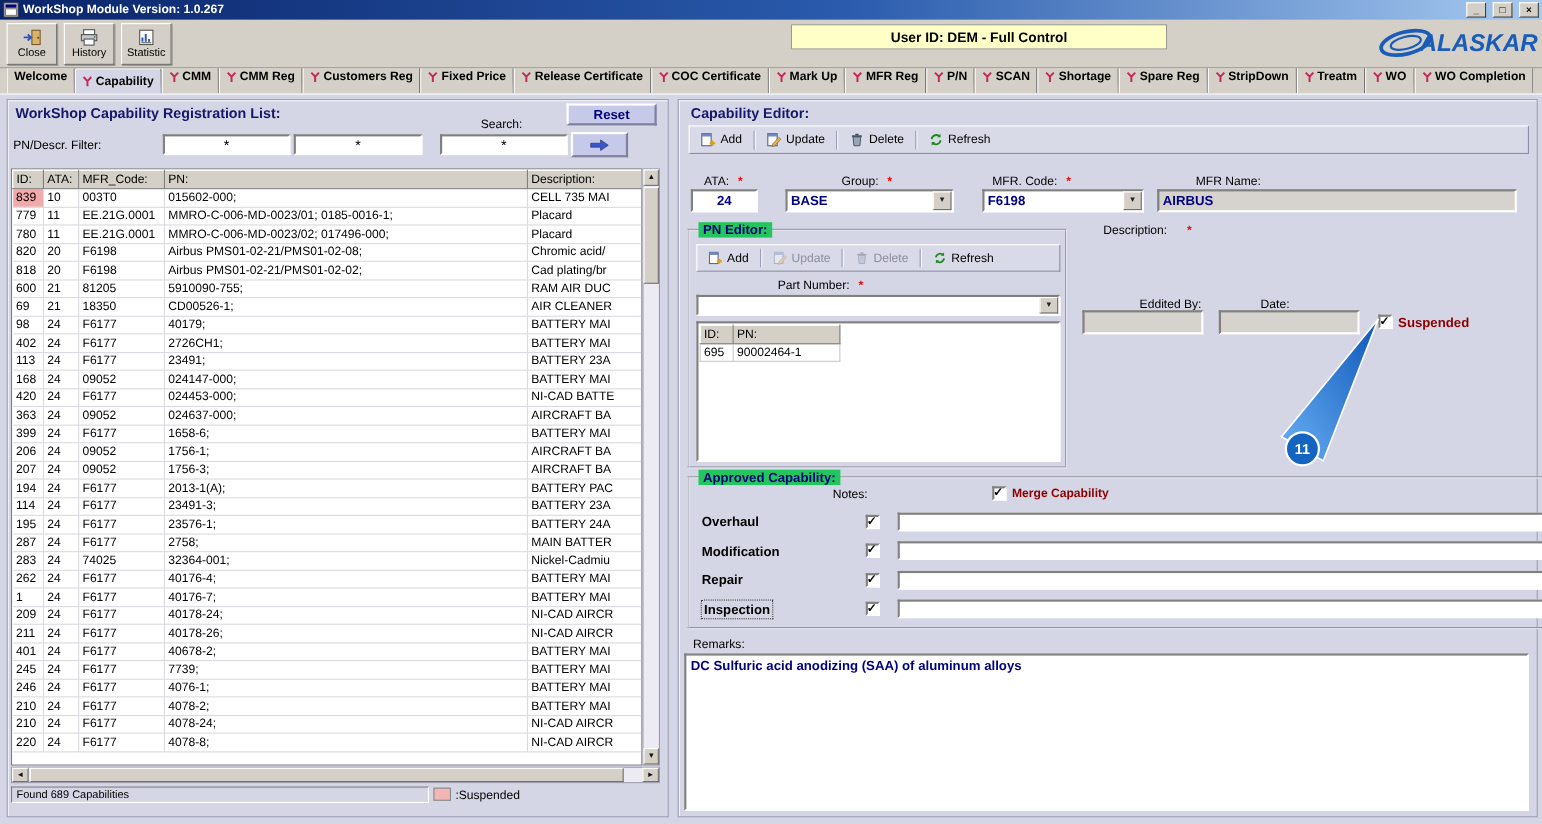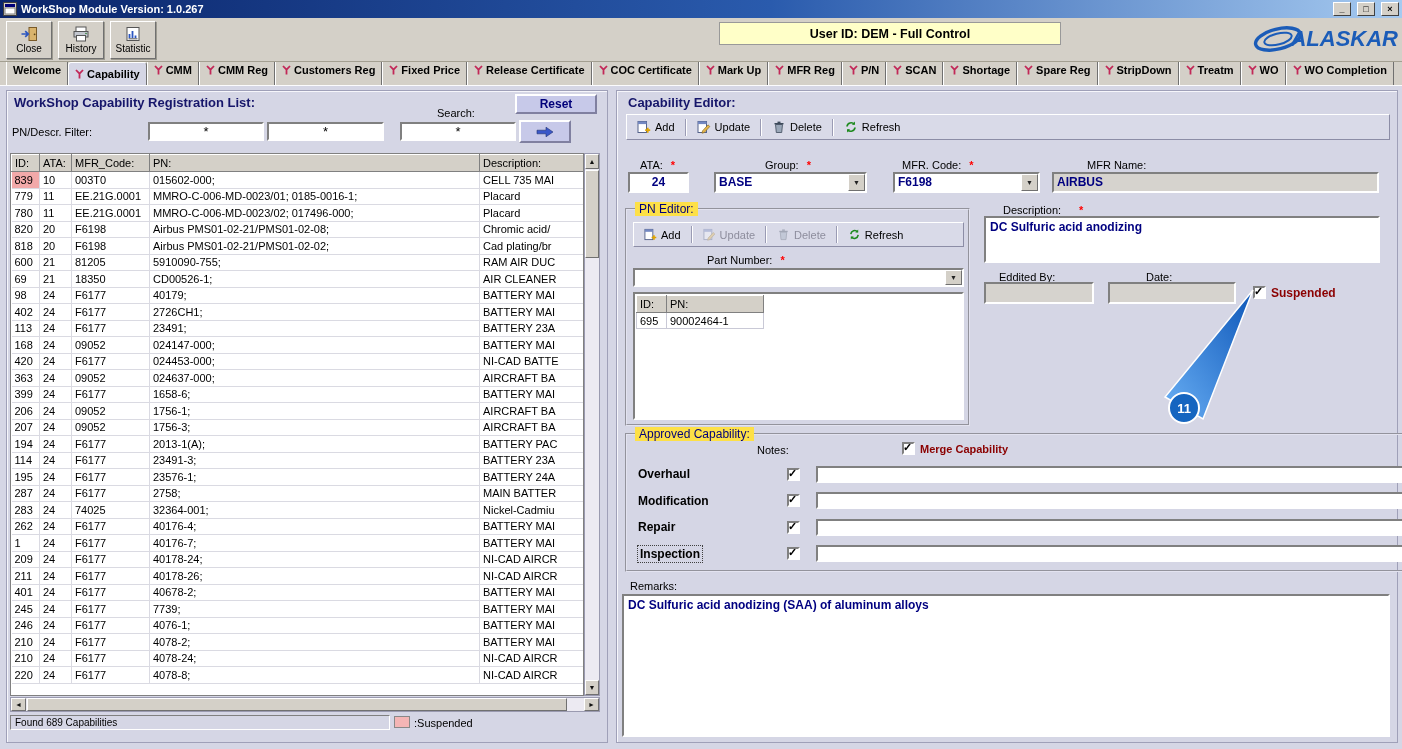--- a/index.html
+++ b/index.html
@@ -41,21 +41,21 @@
 .swatch{background:#f4b5b5;border:1px solid #888}
 .tbar{background:#d9dae8;border:1px solid;border-color:#fff #8c8da6 #8c8da6 #fff;display:flex;align-items:center;padding:1px 3px}
 .tbtn{display:flex;align-items:center;gap:4px;background:transparent;border:none;font-size:11px;color:#000;padding:2px 7px}
 .tbtn.disabled{color:#8d8d9d}
 .tbtn.disabled svg{opacity:.35}
 .tsep{width:2px;height:17px;border-left:1px solid #9a9bb4;border-right:1px solid #fff;margin:0 3px}
 .combo{display:flex;background:#fff;border:2px solid;border-color:#808080 #fff #fff #808080}
 .combo-text{flex:1;font-size:12px;font-weight:bold;color:#000080;padding:1px 3px;white-space:nowrap;overflow:hidden}
 .combo-btn{width:17px;background:#d4d0c8;border:1px solid;border-color:#fff #707070 #707070 #fff;display:flex;align-items:center;justify-content:center;font-size:7px;color:#222}
 .groupbox{border:2px groove #e3e3f0}
-.gb-label{position:absolute;top:-8px;left:8px;background:#fde047;padding:0 4px;font-size:12px;font-weight:normal;color:#00007a;line-height:14px;white-space:nowrap}
+.gb-label{position:absolute;top:-8px;left:8px;background:#22c55e;padding:0 4px;font-size:12px;font-weight:bold;color:#00007a;line-height:14px;white-space:nowrap}
 .cb{display:inline-block;width:13px;height:13px;background:#fff;border:2px solid;border-color:#808080 #fff #fff #808080;position:relative;flex:none}
 .cb.checked::after{content:"✓";position:absolute;left:-1px;top:-3px;font-size:11px;font-weight:bold;color:#000}
 .darkred{color:#8b0000;font-weight:bold}
 .pn-grid{background:#fff;border:2px solid;border-color:#808080 #fff #fff #808080}
 table.pn{border-collapse:collapse;font-size:11px;table-layout:fixed;margin:1px}
 .pn th{width:97px;height:17px;background:#d4d0c8;border:1px solid;border-color:#fff #808080 #808080 #fff;font-weight:normal;text-align:left;padding:0 3px}
 .pn th:first-child{width:30px}
 .pn td{height:16px;border:1px solid #c9c9d6;padding:0 3px;color:#000;overflow:hidden;white-space:nowrap}
 .ap-row{display:flex;align-items:center;height:26.5px;padding-left:11px}
 .ap-label{width:149px;font-size:12px;font-weight:bold;color:#000000}
@@ -623,22 +623,21 @@
                 <td>695</td>
                 <td>90002464-1</td>
               </tr>
             </tbody>
         </table>
       </div>
     </div>
 
     
     <span class="abs lbl" style="left:1003px;top:118px"><span>Description:</span><span class="req" style="margin-left:18px">*</span></span>
-    <div class="abs textbox" style="left:984px;top:130px;width:396px;height:47px">DC Sulfuric acid anodizing</div>
-    <span class="abs lbl" style="left:999px;top:185px">Eddited By:</span>
+    <span class="abs lbl" style="left:1036px;top:185px">Eddited By:</span>
     <span class="abs lbl" style="left:1146px;top:185px">Date:</span>
     <div class="abs field gray-bg" style="left:984px;top:196px;width:110px;height:22px"></div>
     <div class="abs field gray-bg" style="left:1108px;top:196px;width:128px;height:22px"></div>
     <span class="abs cb checked" style="left:1253px;top:200px"></span>
     <span class="abs darkred" style="left:1271px;top:200px;font-size:12px">Suspended</span>
 
     
     <svg class="callout" width="200" height="160" viewBox="0 0 200 160" style="left:1090px;top:185px">
       <defs>
         <linearGradient id="cg" x1="0" y1="1" x2="1" y2="0">

